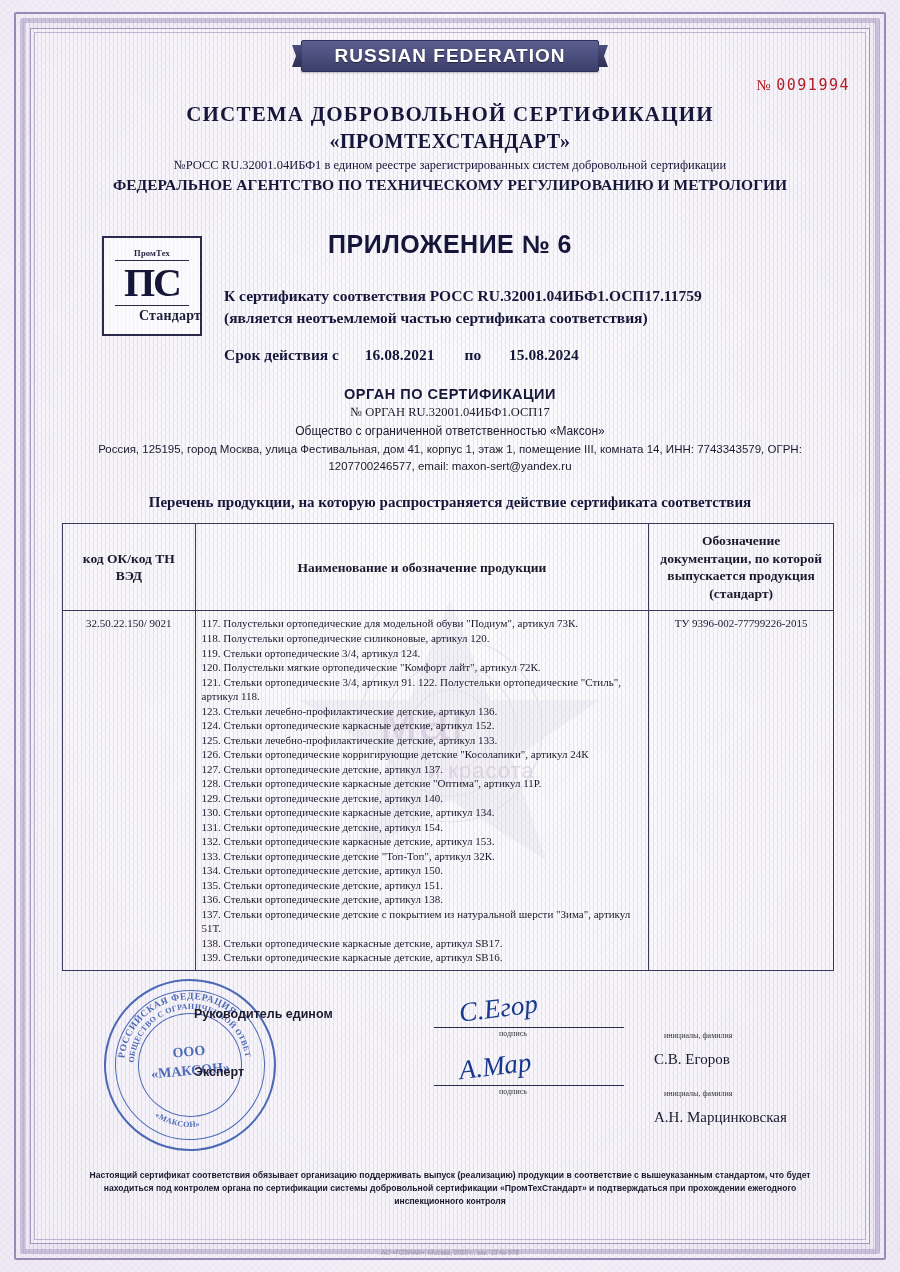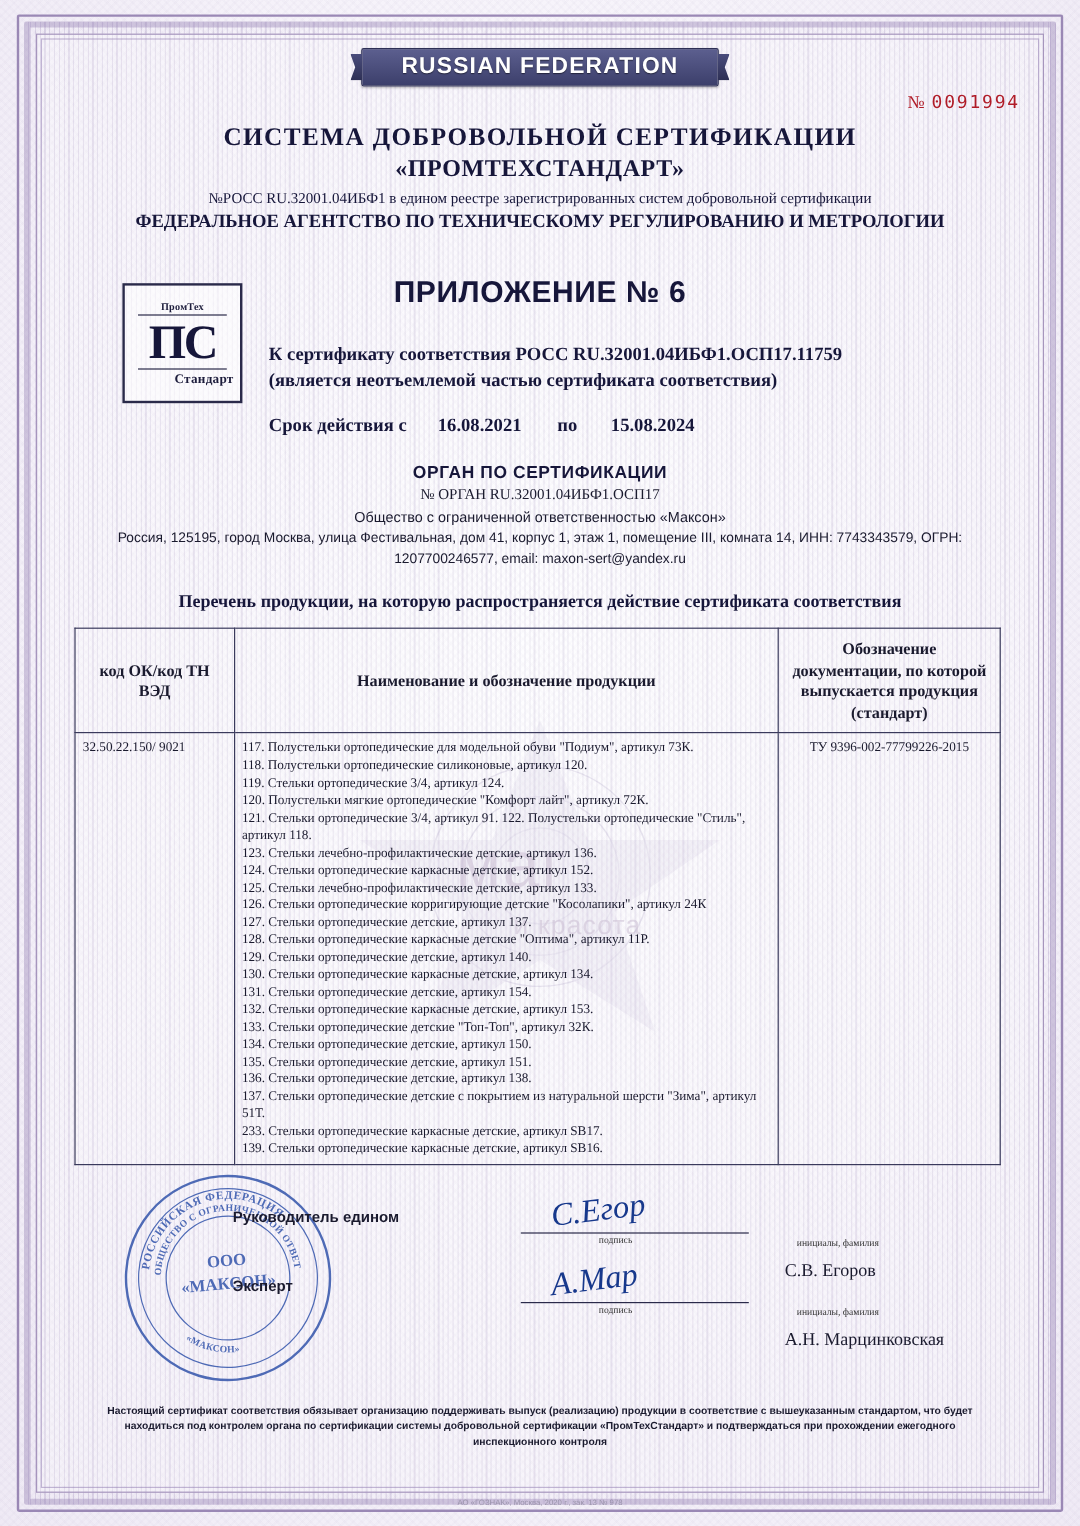--- a/index.html
+++ b/index.html
@@ -197,21 +197,21 @@
   .emblem .e-mid {
     font-family: "Liberation Serif", serif;
     font-size: 40px;
     font-weight: bold;
     line-height: 1;
     color: #16163a;
     letter-spacing: -2px;
   }
   .emblem .e-bot {
     font-family: "Liberation Serif", serif;
-    font-size: 11px;
+    font-size: 14px;
     font-weight: bold;
     color: #1d1d3c;
     letter-spacing: 0.2px;
     padding-left: 36px;
   }
   .emblem .rule { width: 74px; height: 1px; background: #2a2a4a; margin: 2px 0; }
 
   .app-title {
     text-align: center;
     margin-top: 36px;
@@ -301,21 +301,21 @@
     line-height: 1.3;
     vertical-align: middle;
   }
   table.products td {
     padding: 5px 6px;
     font-family: "Liberation Serif", serif;
     font-size: 11px;
     line-height: 1.32;
   }
   td.col-code {
-    text-align: left;
+    text-align: center;
     font-size: 12px;
     width: 122px;
     padding-top: 7px;
     margin-left: 36px;
   }
   td.col-name { width: 455px; }
   td.col-doc {
     text-align: center;
     font-size: 12px;
     width: 175px;
@@ -554,21 +554,21 @@
                 <div>128. Стельки ортопедические каркасные детские "Оптима", артикул 11Р.</div>
                 <div>129. Стельки ортопедические детские, артикул 140.</div>
                 <div>130. Стельки ортопедические каркасные детские, артикул 134.</div>
                 <div>131. Стельки ортопедические детские, артикул 154.</div>
                 <div>132. Стельки ортопедические каркасные детские, артикул 153.</div>
                 <div>133. Стельки ортопедические детские "Топ-Топ", артикул 32К.</div>
                 <div>134. Стельки ортопедические детские, артикул 150.</div>
                 <div>135. Стельки ортопедические детские, артикул 151.</div>
                 <div>136. Стельки ортопедические детские, артикул 138.</div>
                 <div>137. Стельки ортопедические детские с покрытием из натуральной шерсти "Зима", артикул 51Т.</div>
-                <div>233. Стельки ортопедические каркасные детские, артикул SB17.</div>
+                <div>138. Стельки ортопедические каркасные детские, артикул SB17.</div>
                 <div>139. Стельки ортопедические каркасные детские, артикул SB16.</div>
               </div>
           </td>
           <td class="col-doc">ТУ 9396-002-77799226-2015</td>
         </tr>
       </tbody>
     </table>
 
     <div class="sig-area">
 

